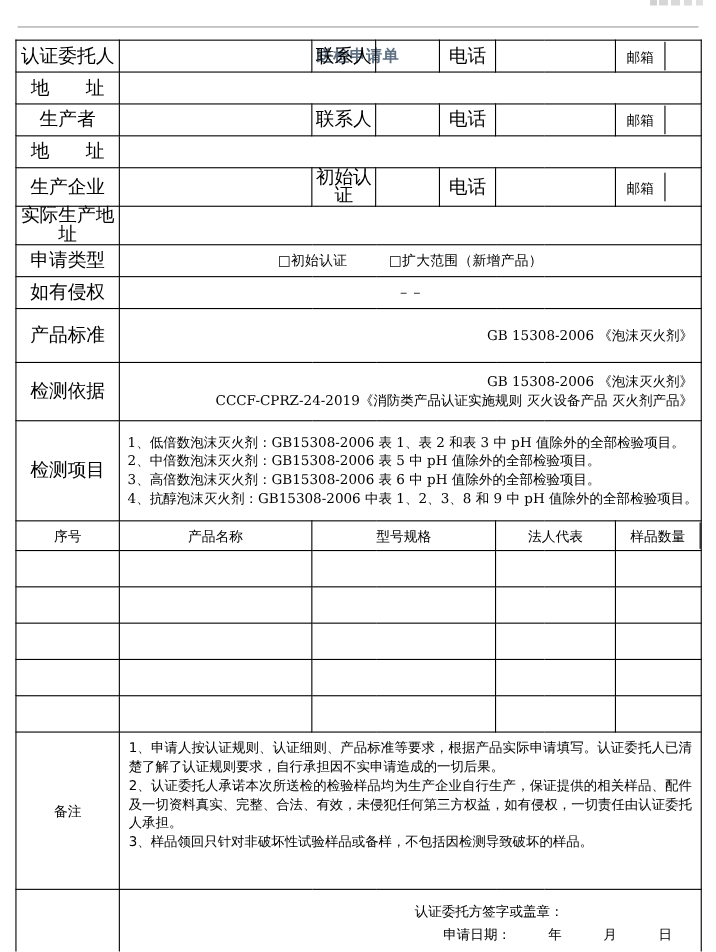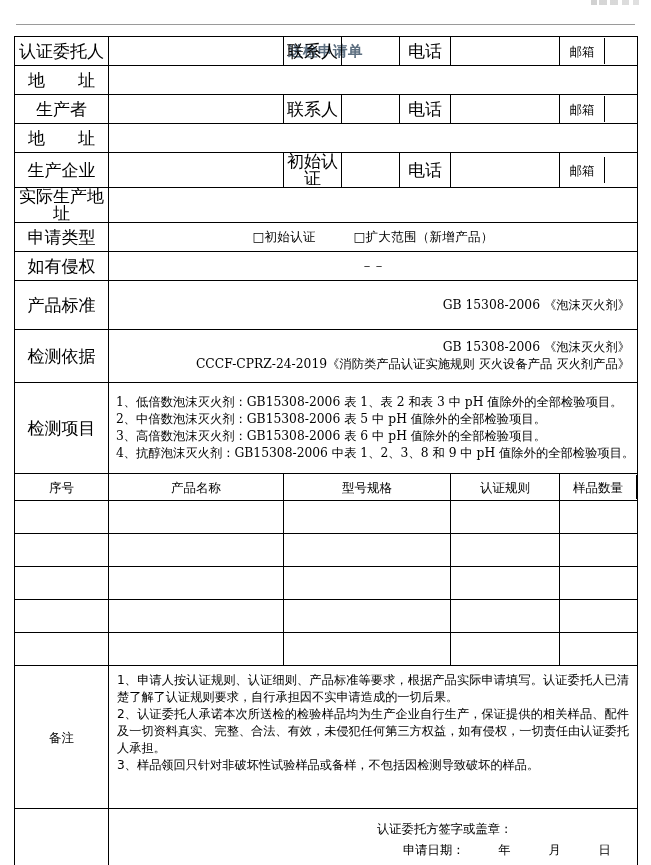--- a/index.html
+++ b/index.html
@@ -274,21 +274,21 @@
         <div>2、中倍数泡沫灭火剂：GB15308-2006 表 5 中 pH 值除外的全部检验项目。</div>
         <div>3、高倍数泡沫灭火剂：GB15308-2006 表 6 中 pH 值除外的全部检验项目。</div>
         <div>4、抗醇泡沫灭火剂：GB15308-2006 中表 1、2、3、8 和 9 中 pH 值除外的全部检验项目。</div>
       </td>
     </tr>
 
     <tr class="thead">
       <td>序号</td>
       <td colspan="2">产品名称</td>
       <td colspan="3">型号规格</td>
-      <td colspan="2">认证规则</td>
+      <td colspan="2">法人代表</td>
       <td style="padding:0">
         <table style="width:100%;border-collapse:collapse;table-layout:fixed">
           <tbody>
                 <tr>
             <td style="border:0;border-right:1px solid #000;text-align:center;height:24px;font-size:12.5px;width:0">样品数量</td>
           </tr>
         </tbody>
             </table>
       </td>
     </tr>

